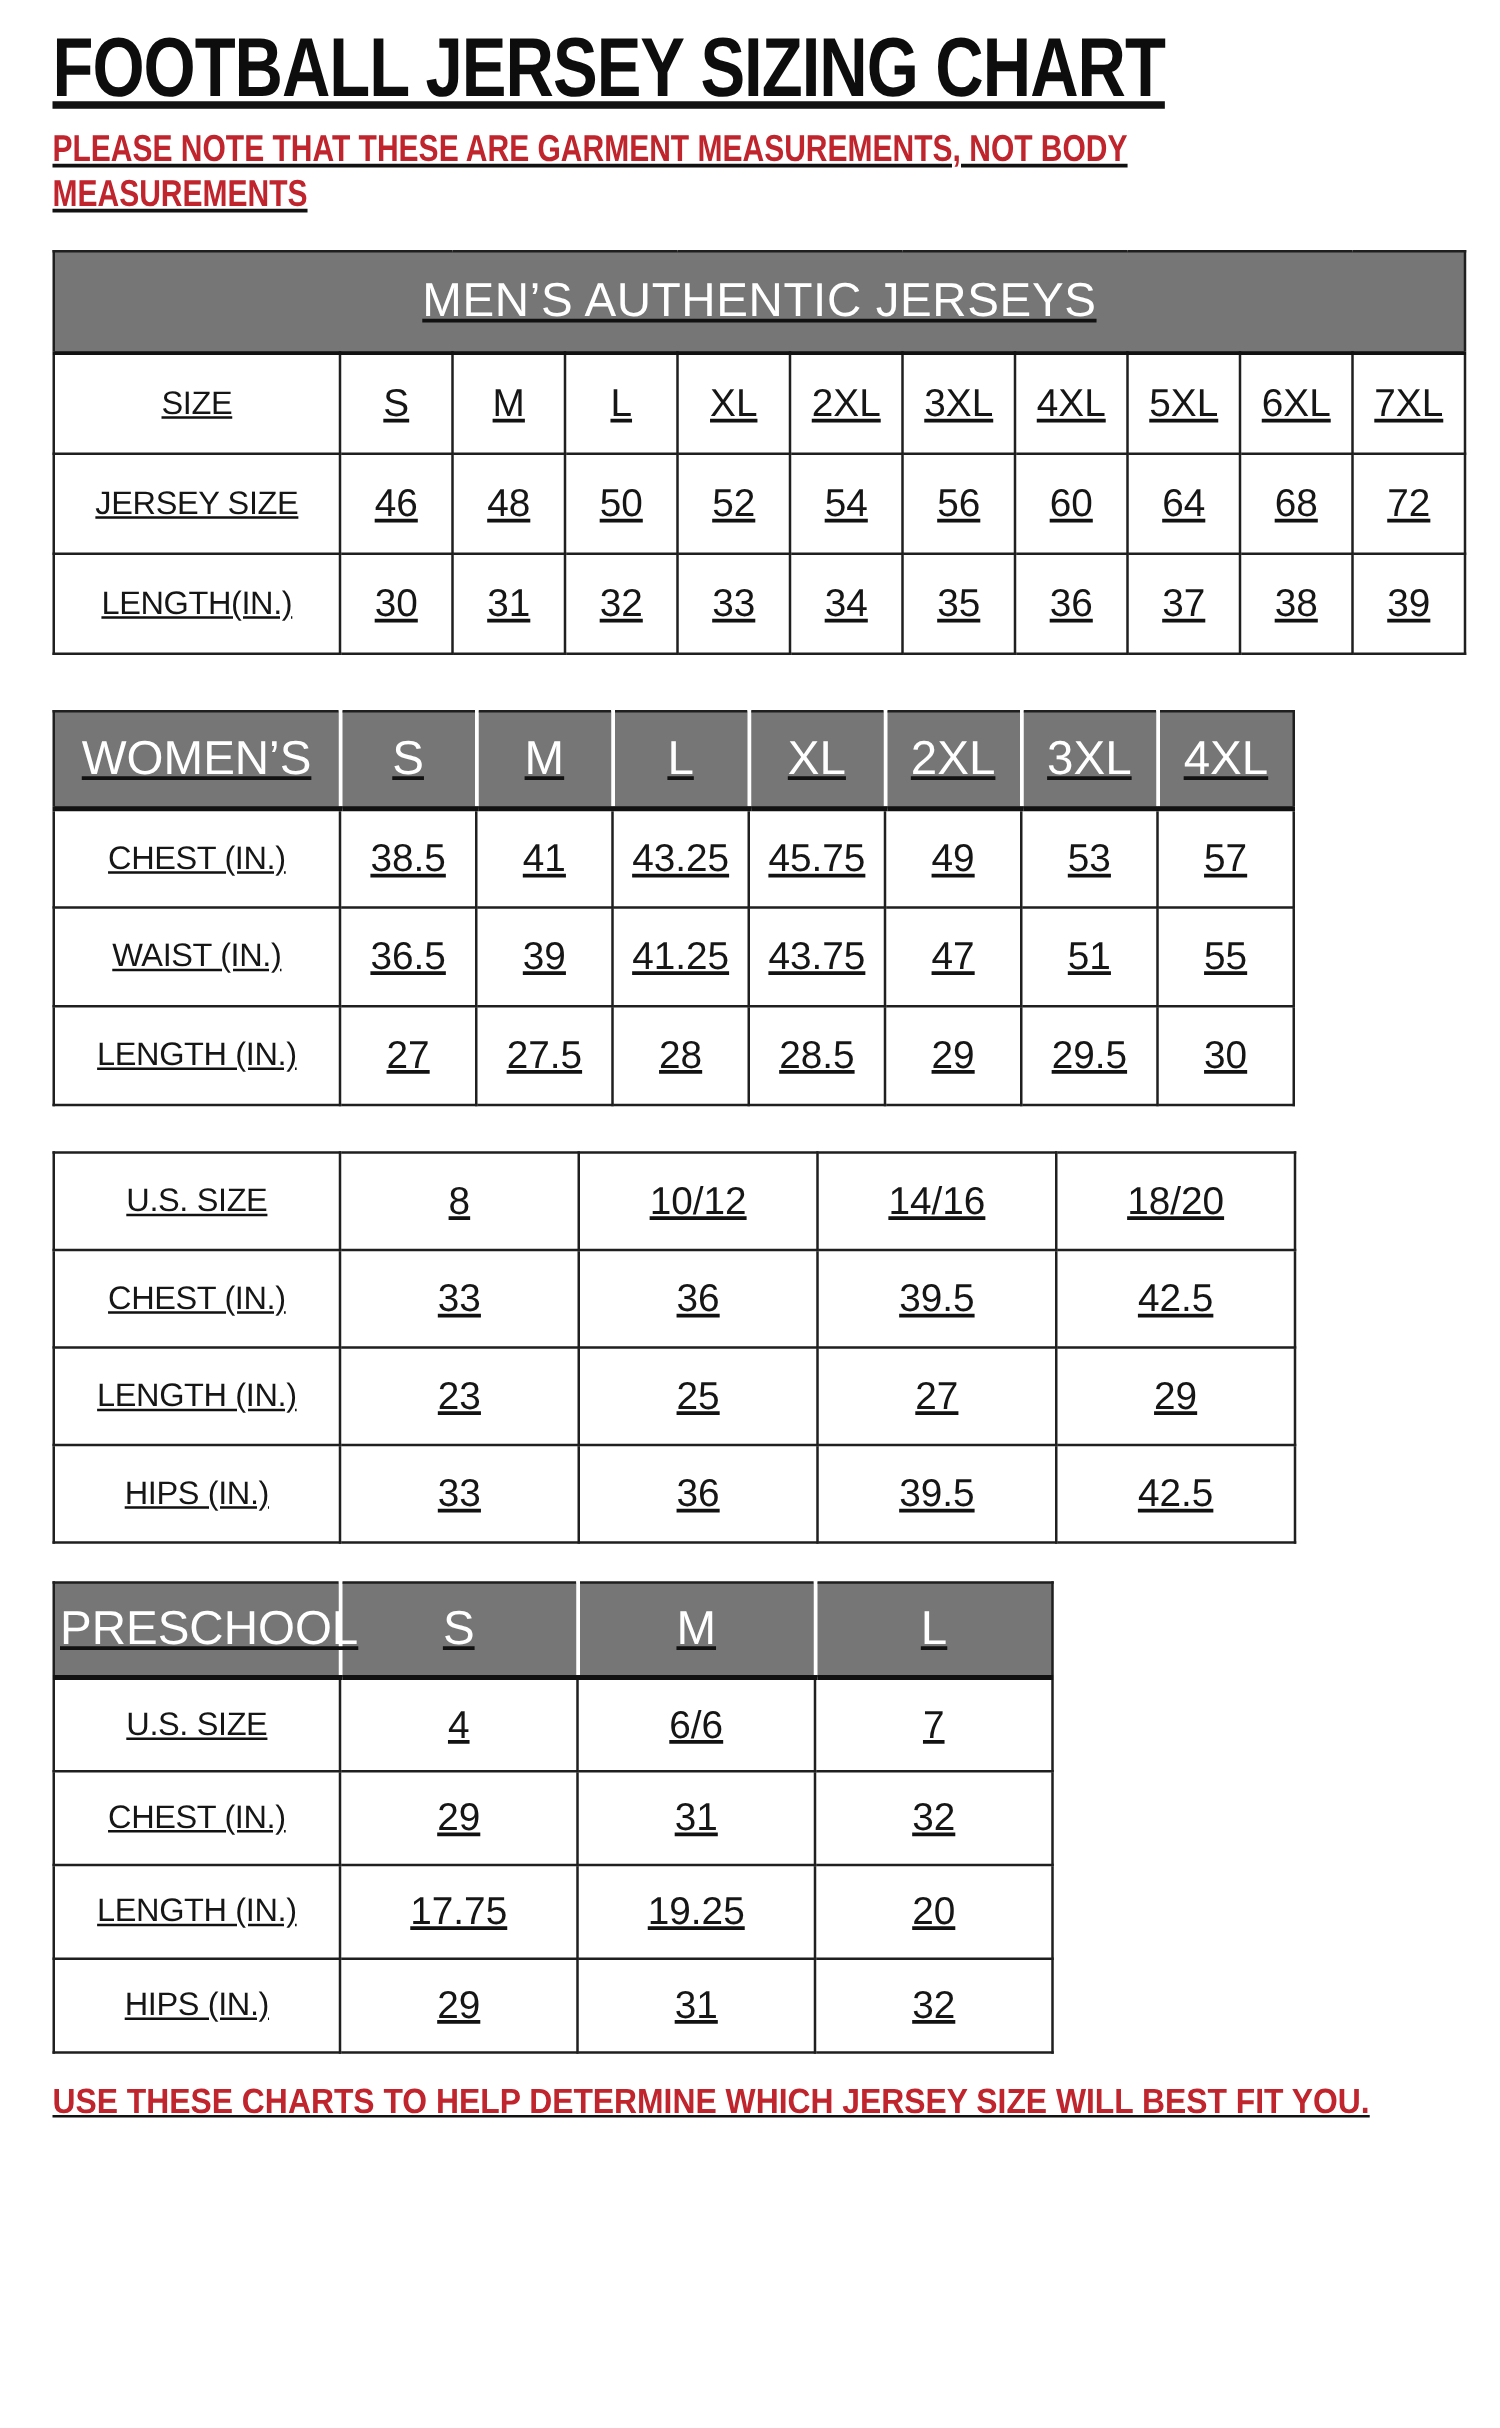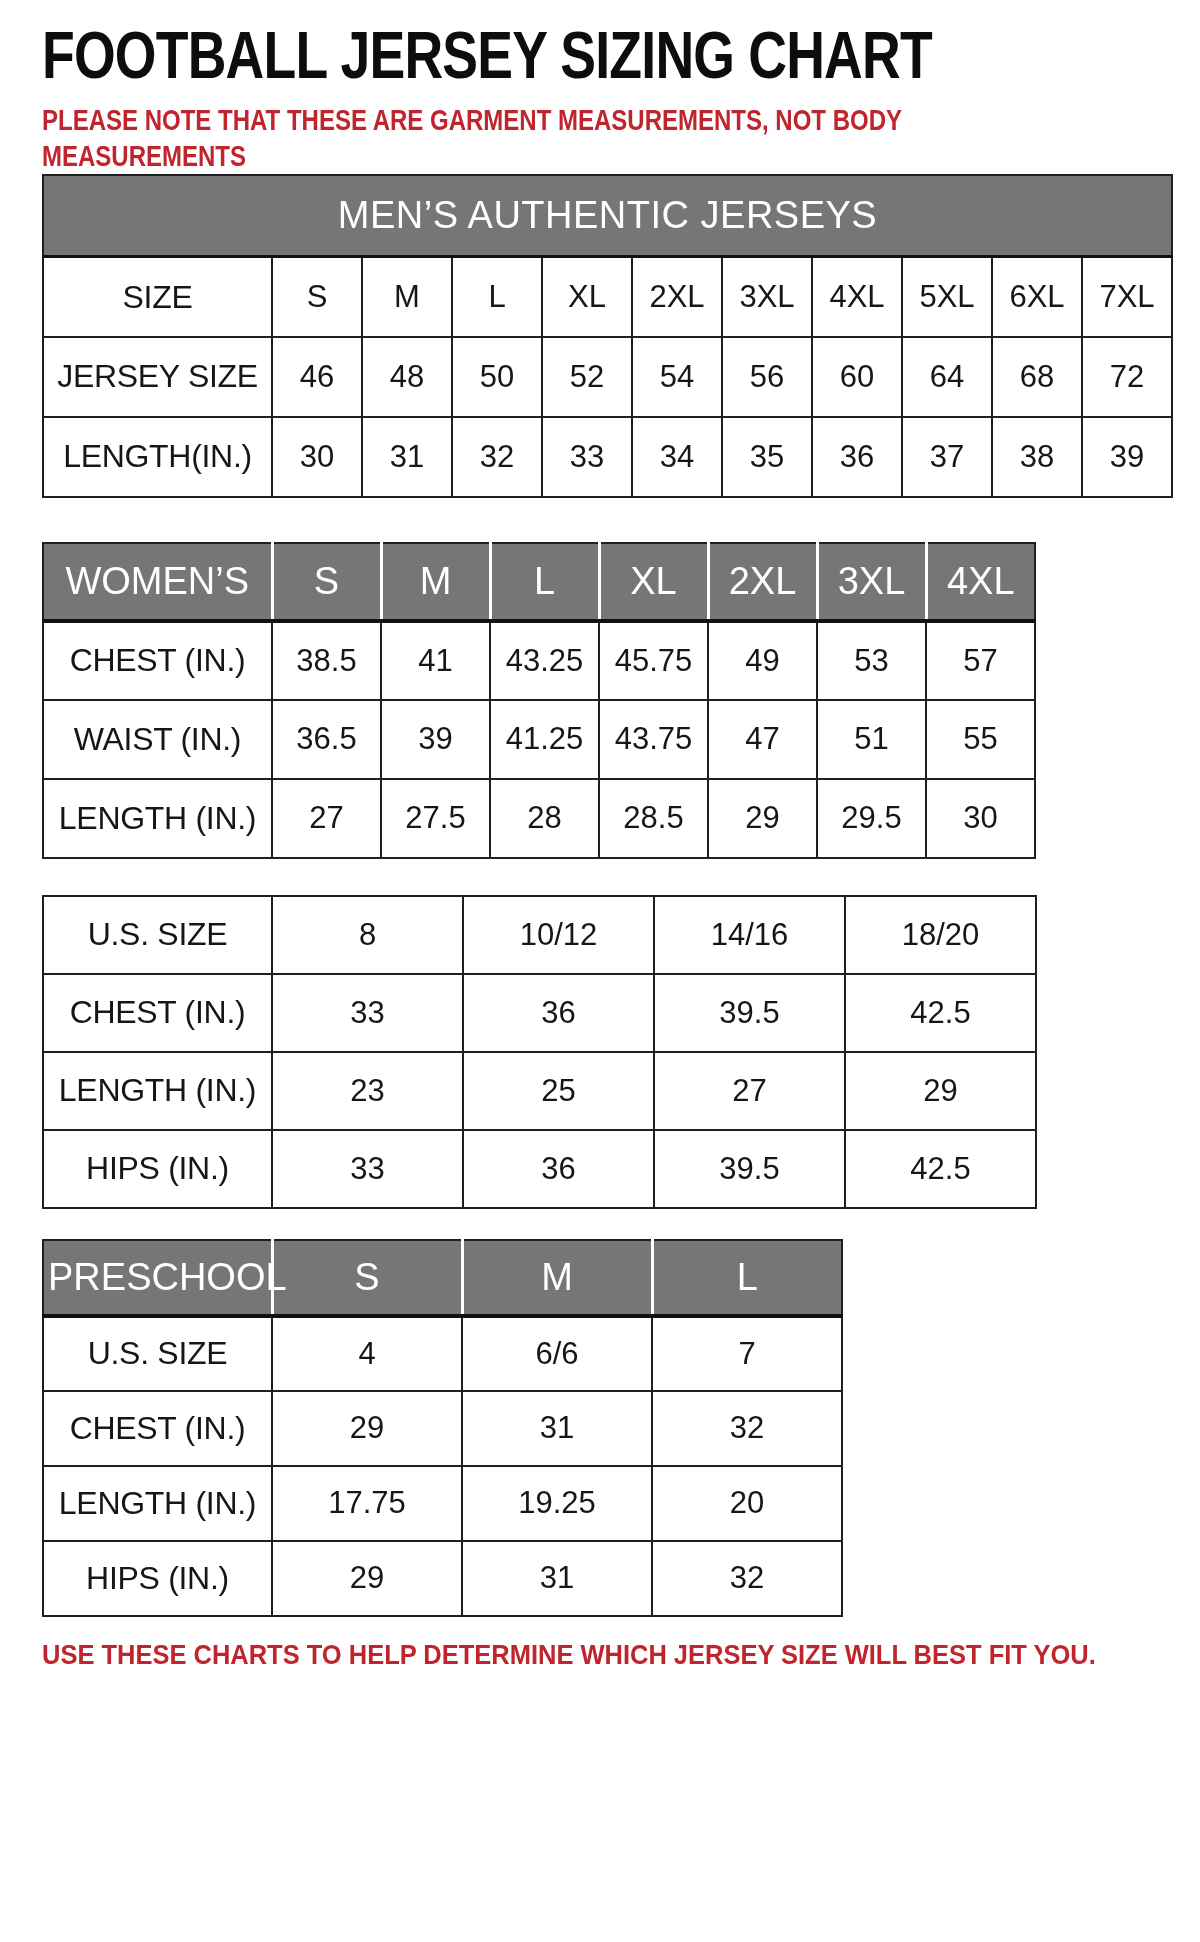--- a/index.html
+++ b/index.html
@@ -1,17 +1,17 @@
 <!DOCTYPE html>
 <html style="--accent: #c0242c; --gray: #767676;"><head>
 <meta charset="utf-8">
 <style>
   html,body{margin:0;padding:0;background:#ffffff;}
   body{font-family:"Liberation Sans","DejaVu Sans",sans-serif;color:#111;}
-  .page{width:1200px;height:1942px;box-sizing:border-box;padding:20px 0 0 42px;background:#fff;overflow:hidden;}
+  .page{width:1200px;height:1942px;box-sizing:border-box;padding:20px 0 0 42px;background:#fff;overflow:hidden;text-decoration:underline;}
 
   .title{
     margin:0;
     font-size:67px;
     line-height:1.04;
     font-weight:700;
     letter-spacing:-1px;
     color:#0d0d0d;
     white-space:nowrap;
     transform:scaleX(0.80);
@@ -54,35 +54,35 @@
     color:#fff;
     font-size:38px;
     border-top:2px solid #1f1f1f;
     border-bottom:4px solid #111;
     border-left:3px solid #fff;
     border-right:3px solid #fff;
   }
   .tbl td.gh.corner{border-left:2px solid #1f1f1f;}
   .tbl tr.tr-head td:last-child{border-right:2px solid #1f1f1f;}
   .tbl td.rl{
-    font-size:32px;
+    font-size:26px;
     letter-spacing:-0.3px;
     white-space:pre-line;
     line-height:1.15;
   }
   .tbl td.val{font-size:31px;}
 
   
   .mens col.col-label, .womens col.col-label, .boys col.col-label, .preschool col.col-label{width:229px;}
   .mens col.col-data{width:90px;}
   .womens col.col-data{width:109px;}
   .boys col.col-data{width:191px;}
   .preschool col.col-data{width:190px;}
 
-  .mens{width:1129px;}
+  .mens{width:1129px;margin-top:26px;}
   .womens{width:992px;margin-top:44px;}
   .boys{width:993px;margin-top:36px;}
   .preschool{width:799px;margin-top:30px;padding-left:34px;}
 
   
   .mens tr{height:80px;}
   .mens tr.tr-banner{height:82px;}
   .womens tr{height:79px;}
   .womens tr.tr-head{height:78px;}
   .boys tr{height:78px;}

